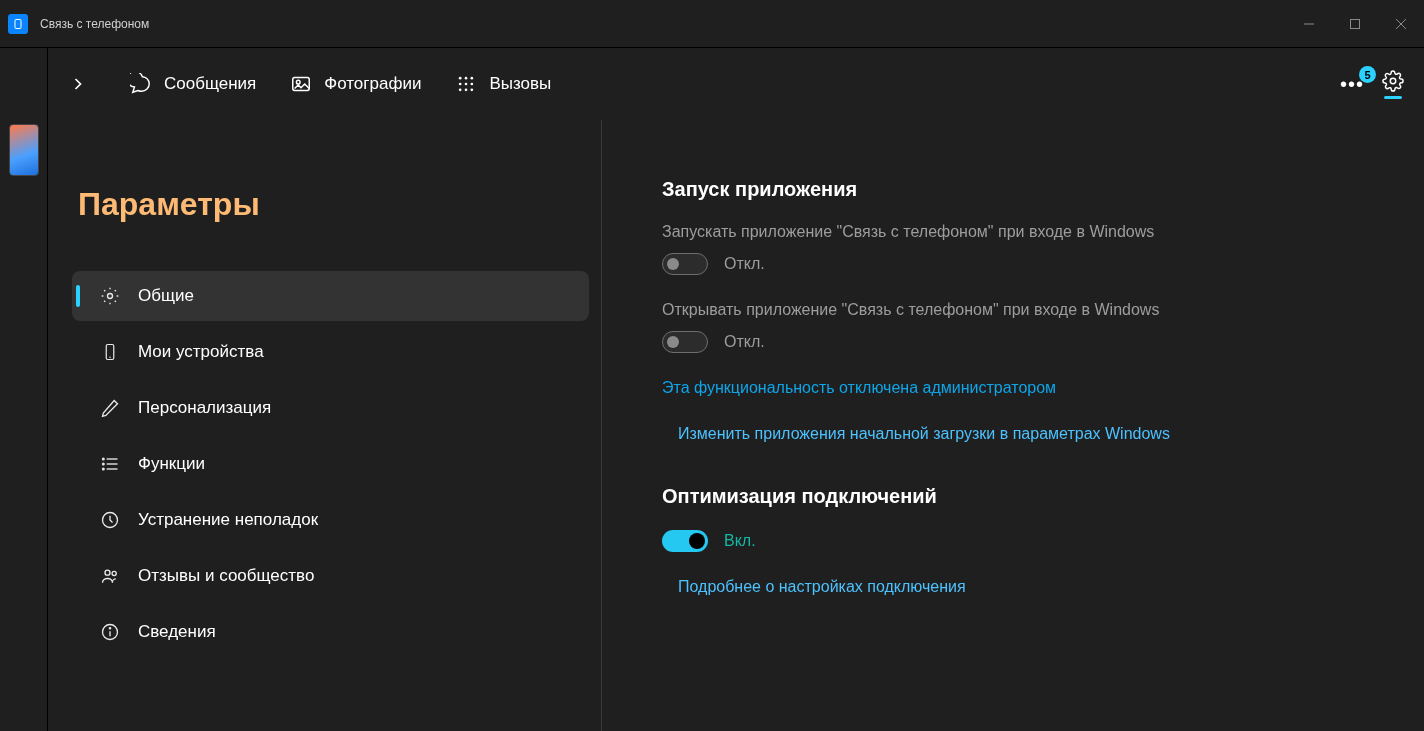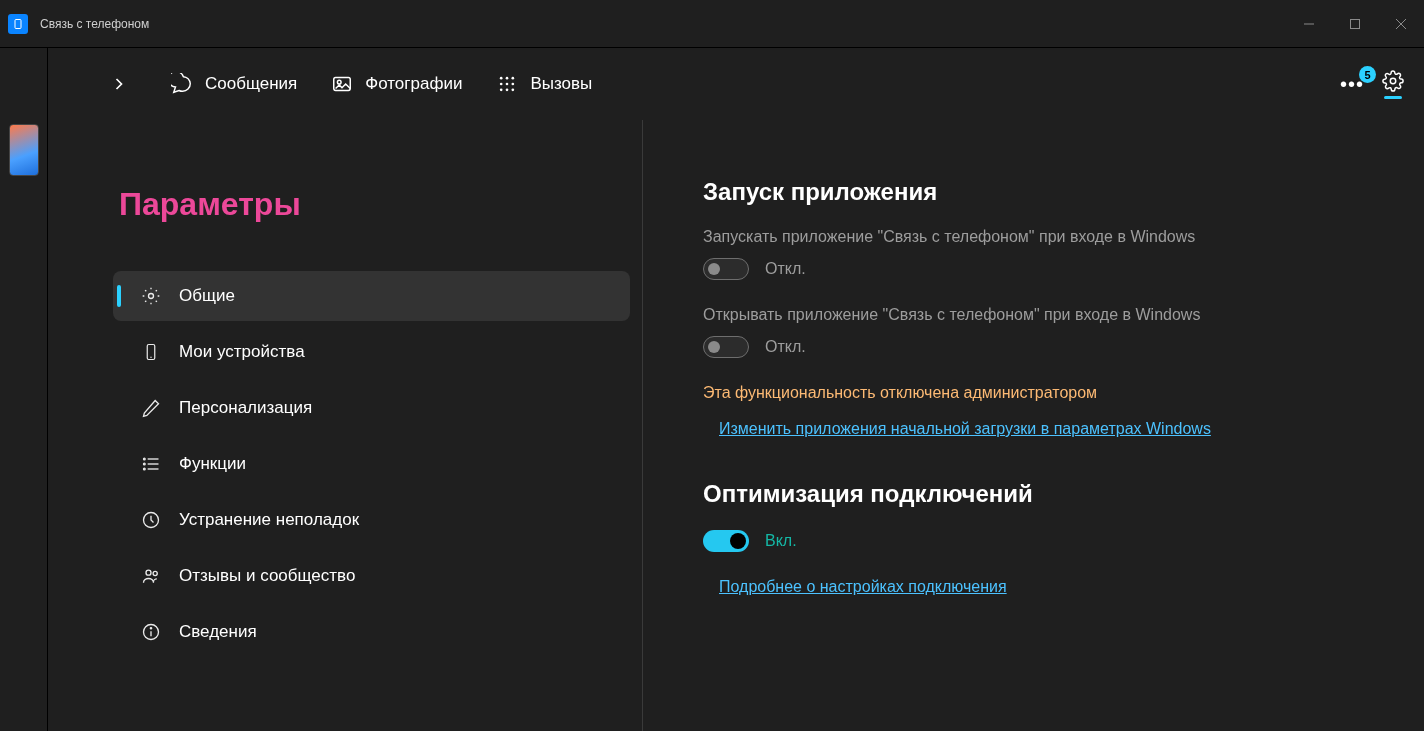--- a/index.html
+++ b/index.html
@@ -39,21 +39,20 @@
     align-items: center; justify-content: center;
     color: #7d7d7d;
   }
   .titlebar .win-btn svg { width: 10px; height: 10px; }
   
   .app {
     flex: 1;
     display: flex;
     background: #1f1f1f;
     min-height: 0;
-    gap: 41px;
   }
   
   .rail {
     width: 48px;
     background: #1f1f1f;
     display: flex;
     flex-direction: column;
     align-items: center;
     padding-top: 76px;
     border-right: 1px solid #000;
@@ -138,21 +137,21 @@
   .sidepanel {
     width: 554px;
     border-right: 1px solid #3a3a3a;
     padding: 30px 12px 0 24px;
     overflow-y: auto;
   }
   .page-title {
     font-size: 32px;
     font-weight: 600;
     margin: 36px 0 48px 6px;
-    color: #ec4899;
+    color: #fdba74;
   }
   .nav {
     display: flex;
     flex-direction: column;
     gap: 6px;
   }
   .nav-item {
     display: flex;
     align-items: center;
     gap: 18px;
@@ -180,21 +179,21 @@
   .nav-item .nico { width: 20px; height:20px; color:#eaeaea; display:inline-flex; align-items:center; justify-content:center;}
   
   .pane {
     flex: 1;
     padding: 58px 60px 40px 60px;
     overflow-y: auto;
     color: #fff;
     min-width: 0;
   }
   .section-title {
-    font-size: 24px;
+    font-size: 20px;
     font-weight: 600;
     margin-bottom: 22px;
   }
   .desc {
     font-size: 16px;
     color: #9d9d9d;
     margin-bottom: 12px;
   }
   .toggle-row {
     display: flex;
@@ -232,28 +231,27 @@
     width: 16px; height: 16px;
     border-radius: 50%;
     background: #000;
   }
   .toggle-label {
     font-size: 16px;
     color: #9d9d9d;
   }
   .toggle-label.onlbl { color: #14b8a6; }
   .admin-warn {
-    color: #fdba74;
+    color: #0ea5e9;
     font-size: 16px;
-    margin-bottom: 18px;
+    margin-bottom: 28px;
   }
   .link {
     color: #4cc2ff;
     font-size: 16px;
-    text-decoration: underline;
     cursor: pointer;
     display: inline-block;
     margin-left: 16px;
   }
   .link.noindent { margin-left: 16px; }
   .section-gap { height: 42px; }
   .body-text {
     font-size: 16px;
     color: #fff;
     line-height: 1.55;

